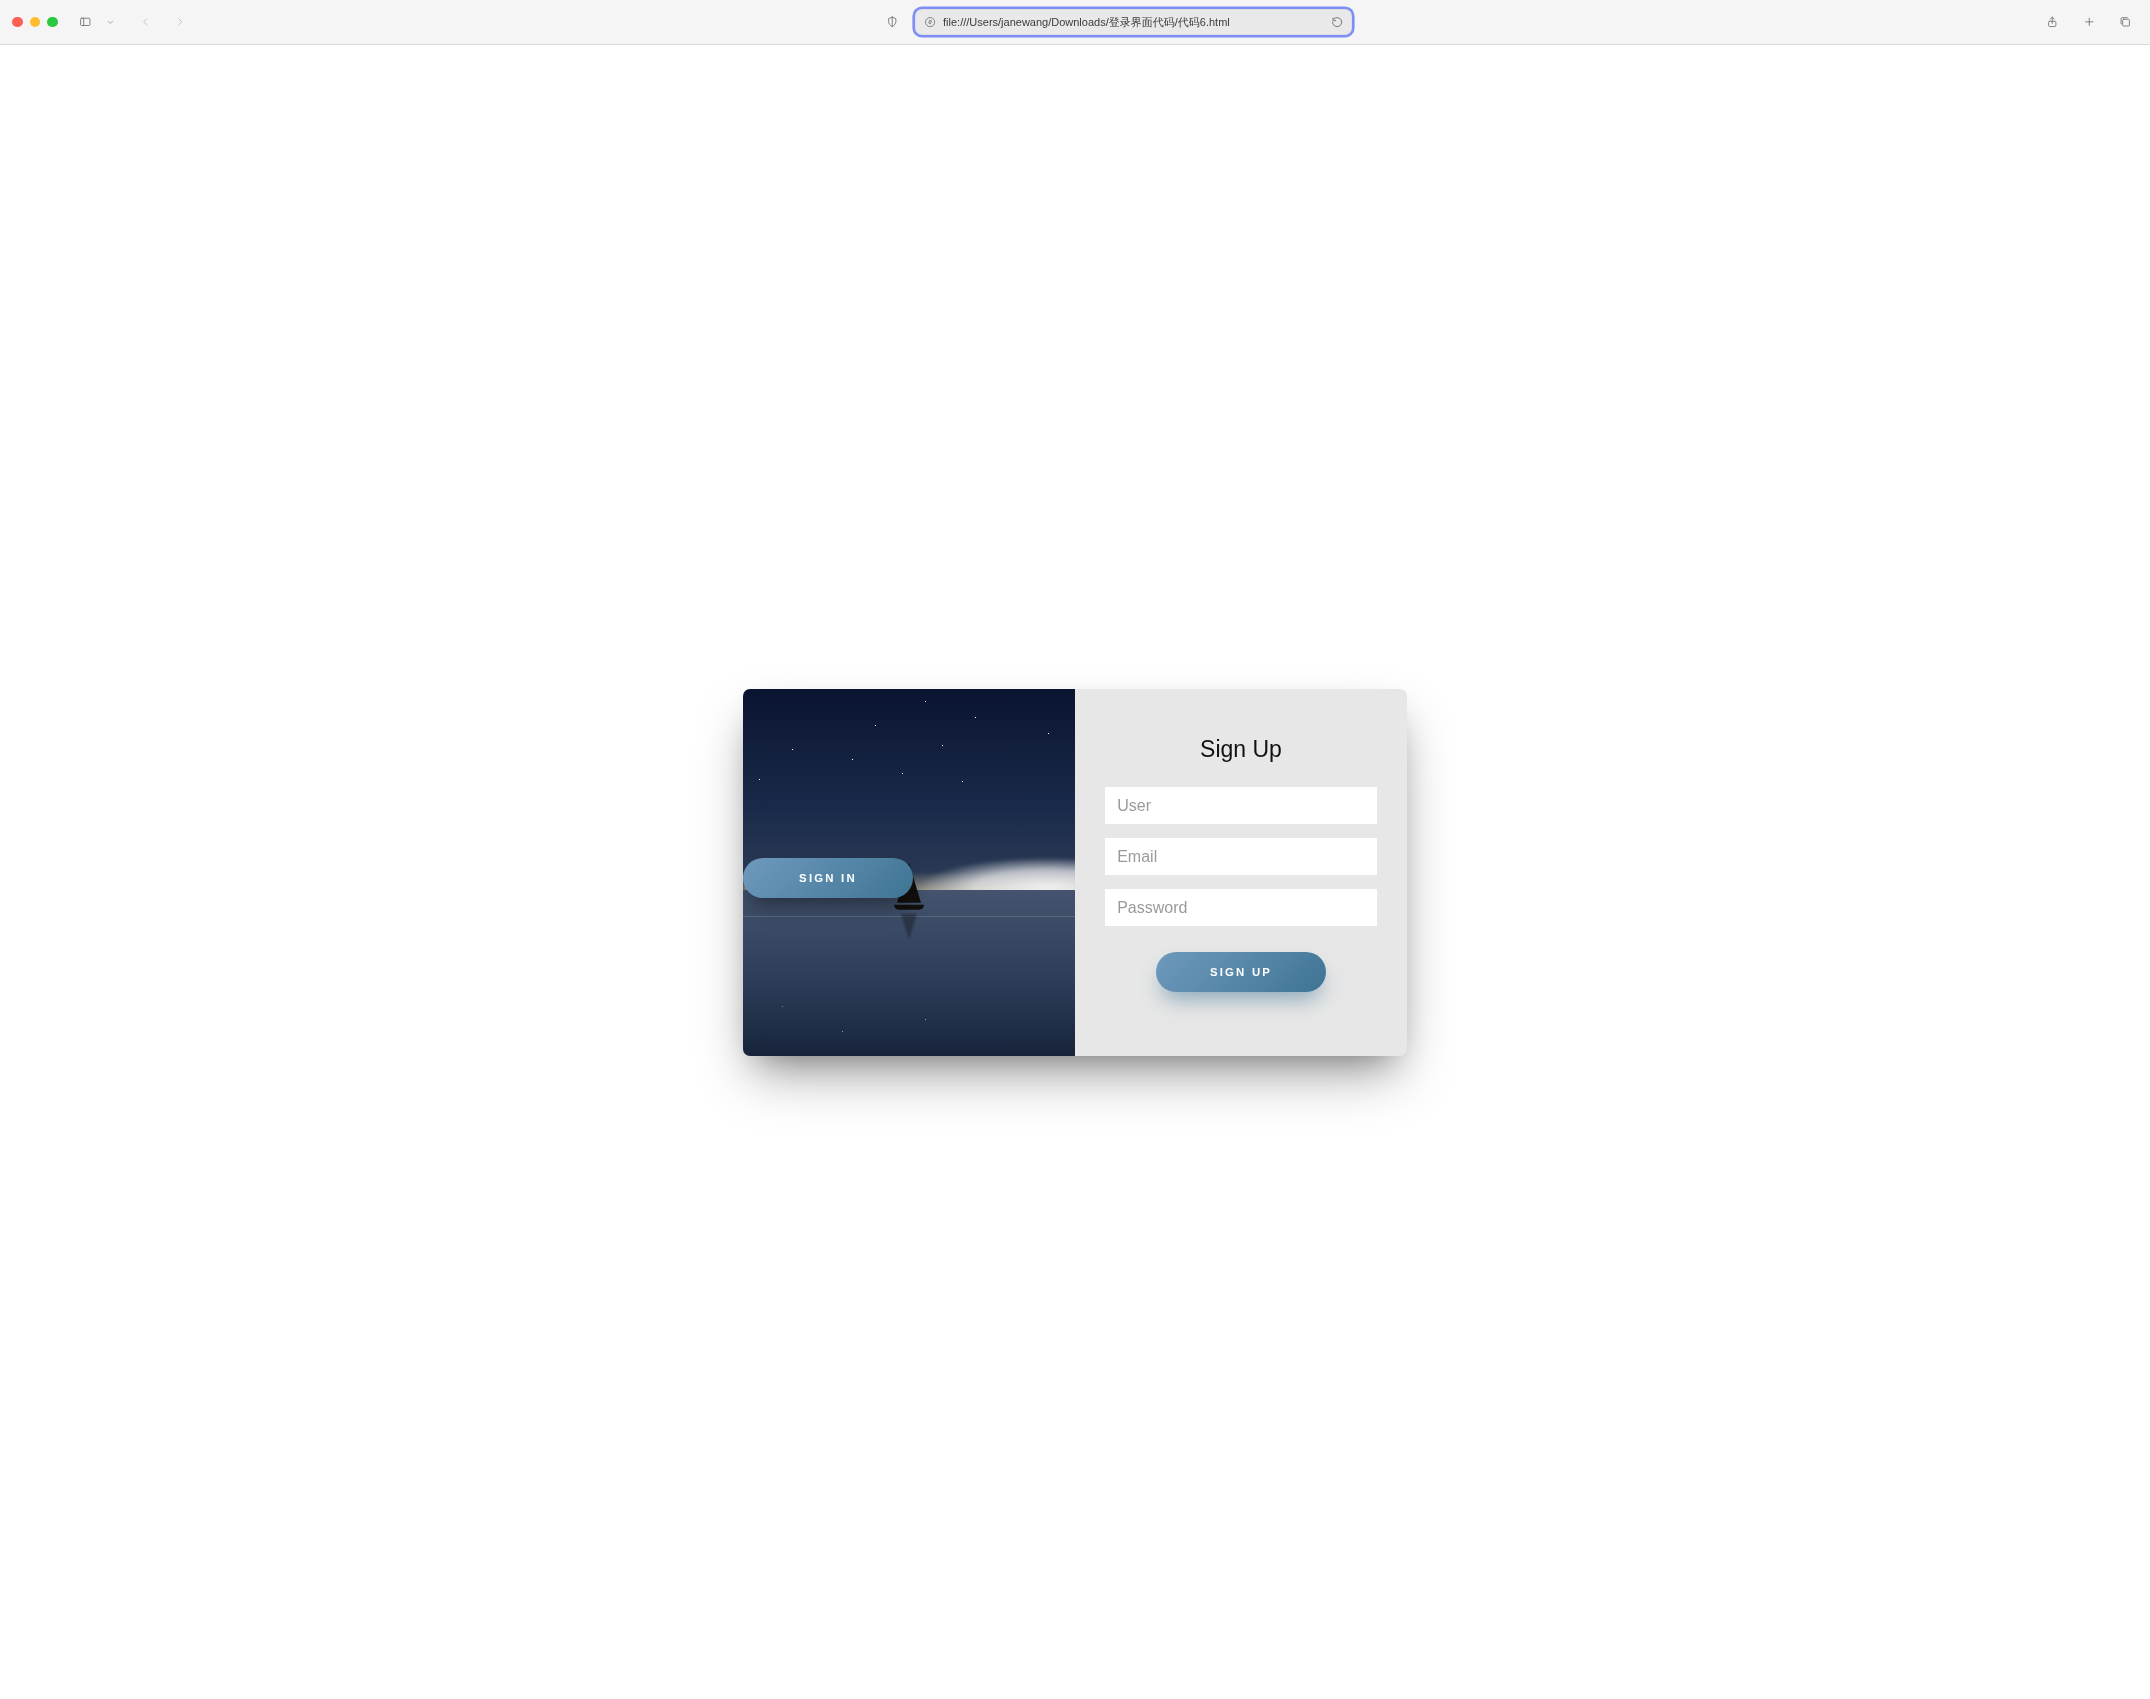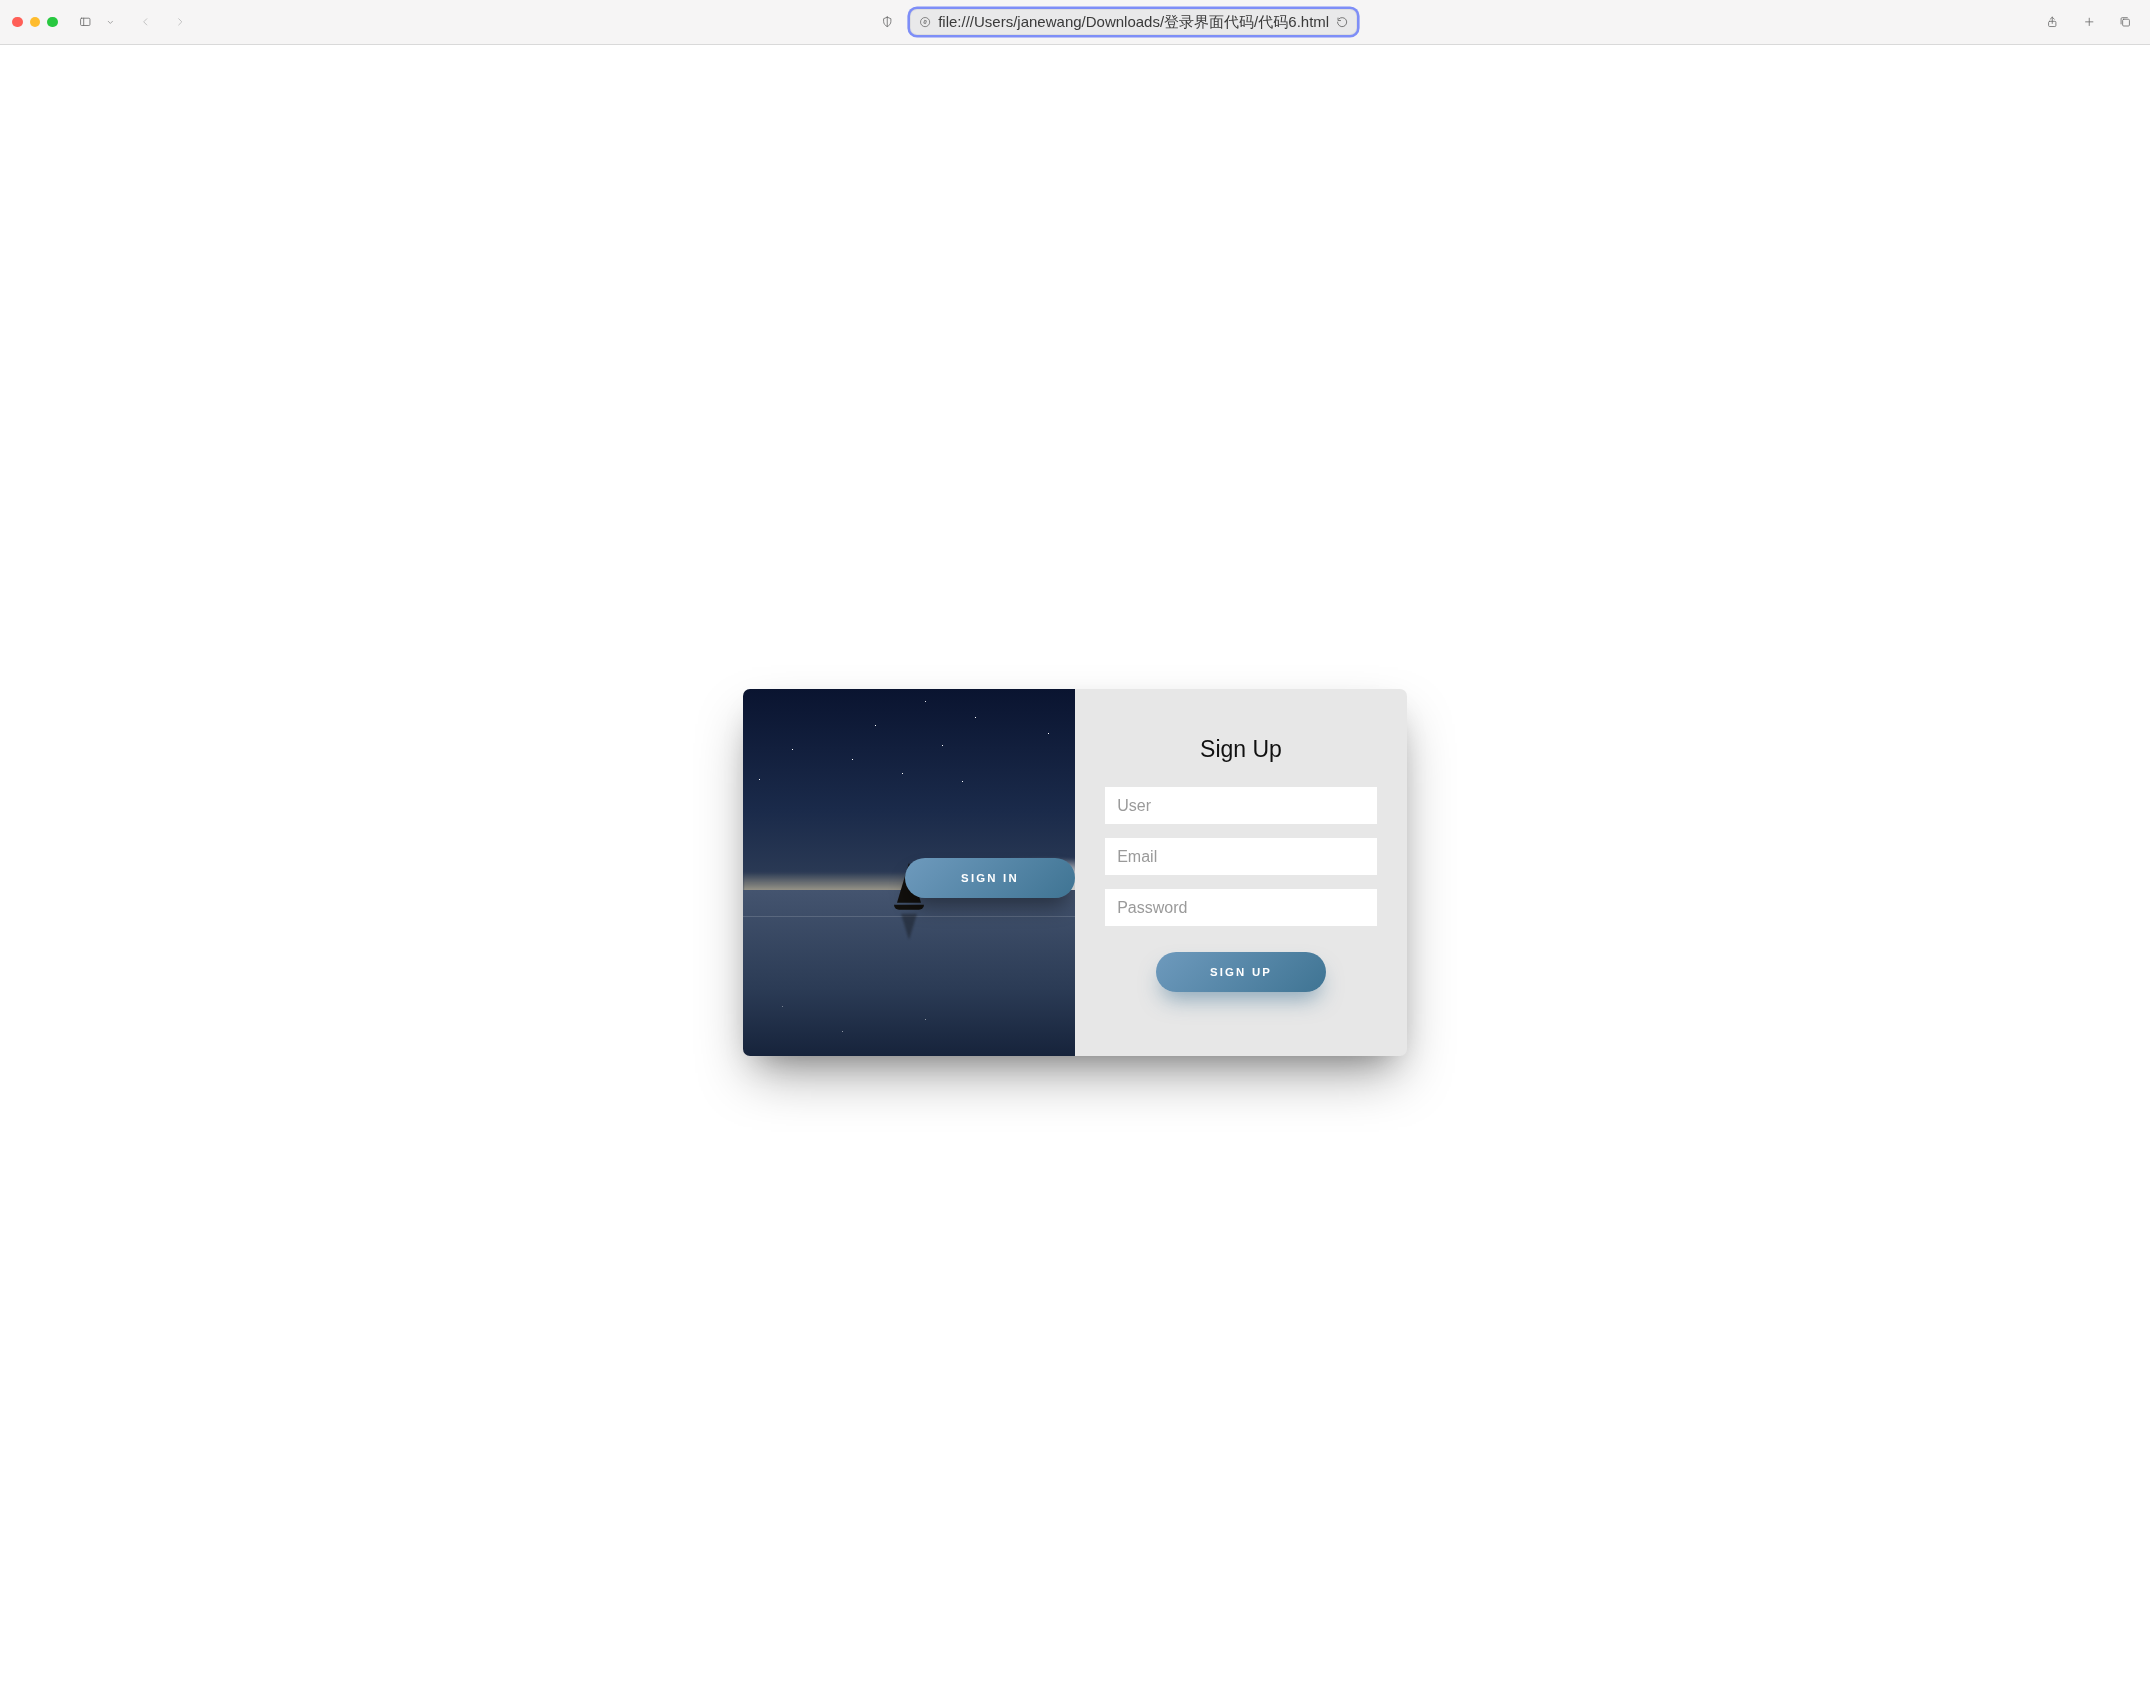--- a/index.html
+++ b/index.html
@@ -52,21 +52,21 @@
     flex:0 0 437px;
     display:flex;align-items:center;justify-content:center;
   }
   .urlbar{
     height:26px;width:100%;
     background:var(--url-bg);
     border-radius:7px;
     box-shadow:0 0 0 2.6px var(--url-ring), inset 0 0 0 0.9px rgba(0,0,0,0.05);
     display:flex;align-items:center;gap:7px;
     padding:0 8.7px;box-sizing:border-box;
-    font-size:15px;color:#3a3a3a;
+    font-size:11px;color:#3a3a3a;
   }
   .urlbar .compass{width:12.2px;height:12.2px;color:#6c6c6c;flex-shrink:0}
   .urlbar .url-text{flex:1;white-space:nowrap;overflow:hidden;text-overflow:ellipsis}
   .urlbar .reload{width:12.2px;height:12.2px;color:#6c6c6c;flex-shrink:0}
   .right-icons{display:flex;gap:12.2px;align-items:center}
 
   
   .viewport{
     height:calc(100% - var(--toolbar-h));
     overflow:auto;
@@ -76,21 +76,21 @@
   .card{
     width:664px;height:367px;
     border-radius:7px;
     overflow:hidden;
     display:flex;
     box-shadow:0 26px 52px -8.7px rgba(0,0,0,0.35),0 15.7px 31px -15.7px rgba(0,0,0,0.35);
     background:var(--card-bg);
   }
   .panel-left{
     width:50%;position:relative;
-    display:flex;align-items:center;justify-content:flex-end;
+    display:flex;align-items:center;justify-content:flex-start;
     overflow:hidden;
   }
   .sky{position:absolute;inset:0}
   .sky-top{
     position:absolute;left:0;right:0;top:0;height:55%;
     background:
       radial-gradient(0.9px 0.9px at 10% 12%,#fff 50%,transparent 51%),
       radial-gradient(0.9px 0.9px at 25% 8%,#fff 50%,transparent 51%),
       radial-gradient(0.9px 0.9px at 40% 18%,#fff 50%,transparent 51%),
       radial-gradient(0.9px 0.9px at 55% 6%,#fff 50%,transparent 51%),

